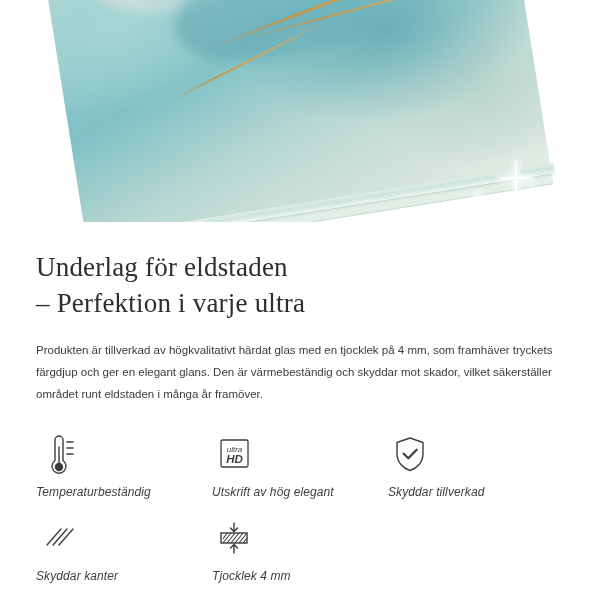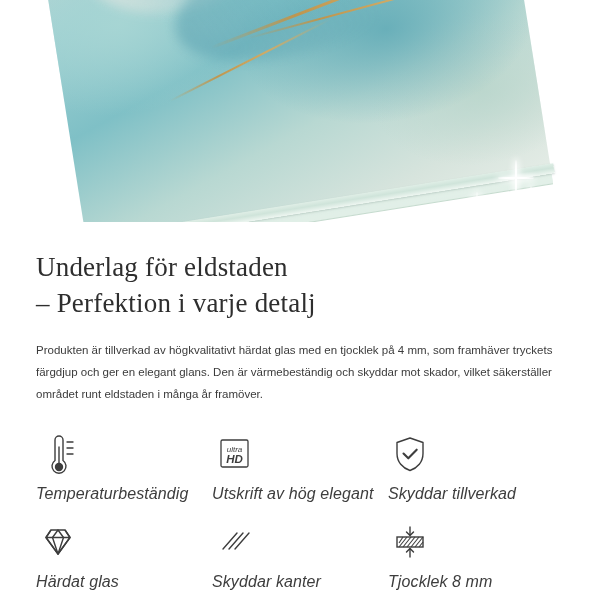--- a/index.html
+++ b/index.html
@@ -167,21 +167,21 @@
     font-style: italic;
   }
   .feature-icon {
     height: 46px;
     display: flex;
     align-items: center;
     justify-content: center;
   }
   .feature-label {
     margin-top: 8px;
-    font-size: 16px;
+    font-size: 12px;
     color: #3d3d3d;
     letter-spacing: .1px;
   }
   svg { display: block; }
 </style>
 </head>
 <body>
 
 <div class="page">
 
@@ -201,21 +201,21 @@
       <div class="sparkle sp1"></div>
       <div class="sparkle sp2"></div>
       <div class="sparkle sp3"></div>
     </div>
   </div>
 
   <div class="content">
 
     <h1 class="headline">
       <span class="l1">Underlag för eldstaden</span>
-      <span class="l2">– Perfektion i varje detalj</span>
+      <span class="l2">– Perfektion i varje ultra</span>
     </h1>
 
     <p class="body-copy">Produkten är tillverkad av högkvalitativt härdat glas med en tjocklek på 4 mm, som framhäver tryckets färgdjup och ger en elegant glans. Den är värmebeständig och skyddar mot skador, vilket säkerställer området runt eldstaden i många år framöver.</p>
 
     <div class="features">
 
       <div class="feature">
         <div class="feature-icon">
           <svg width="44" height="46" viewBox="0 0 44 46">
             <g fill="none" stroke="#3d3d3d" stroke-width="1.4" stroke-linecap="round">
@@ -245,33 +245,20 @@
       <div class="feature">
         <div class="feature-icon">
           <svg width="44" height="46" viewBox="0 0 44 46">
             <path d="M22 7l13 4.5v11c0 8.5-5.6 14.6-13 17-7.4-2.4-13-8.5-13-17v-11L22 7z" fill="none" stroke="#3d3d3d" stroke-width="1.4" stroke-linejoin="round"></path>
             <path d="M15.5 22.5l4.8 4.8 8.4-8.6" fill="none" stroke="#3d3d3d" stroke-width="2.1" stroke-linecap="round" stroke-linejoin="round"></path>
           </svg>
         </div>
         <div class="feature-label">Skyddar tillverkad</div>
       </div>
 
-      <div class="feature">
-        <div class="feature-icon">
-          <svg width="44" height="46" viewBox="0 0 44 46">
-            <g fill="none" stroke="#3d3d3d" stroke-width="1.4" stroke-linejoin="round">
-              <path d="M10 18.5h24L22 35 10 18.5z"></path>
-              <path d="M10 18.5l5-7.5h14l5 7.5"></path>
-              <path d="M15 11l-5 7.5 12 16.5 12-16.5-5-7.5"></path>
-              <path d="M16.5 18.5L22 11l5.5 7.5L22 35l-5.5-16.5z"></path>
-            </g>
-          </svg>
-        </div>
-        <div class="feature-label">Härdat glas</div>
-      </div>
 
       <div class="feature">
         <div class="feature-icon">
           <svg width="44" height="46" viewBox="0 0 44 46">
             <g stroke="#3d3d3d" stroke-width="1.4" stroke-linecap="round">
               <line x1="11" y1="30" x2="25" y2="14"></line>
               <line x1="17" y1="30" x2="31" y2="14"></line>
               <line x1="23" y1="30" x2="37" y2="14"></line>
             </g>
           </svg>
@@ -293,18 +280,18 @@
               <line x1="11" y1="28" x2="19" y2="18"></line>
               <line x1="15" y1="28" x2="23" y2="18"></line>
               <line x1="19" y1="28" x2="27" y2="18"></line>
               <line x1="23" y1="28" x2="31" y2="18"></line>
               <line x1="27" y1="28" x2="35" y2="18"></line>
               <line x1="31" y1="28" x2="35" y2="23"></line>
               <line x1="11" y1="24" x2="15" y2="18"></line>
             </g>
           </svg>
         </div>
-        <div class="feature-label">Tjocklek 8 mm</div>
+        <div class="feature-label">Tjocklek 4 mm</div>
       </div>
 
     </div>
   </div>
 </div>
 
 </body></html>

